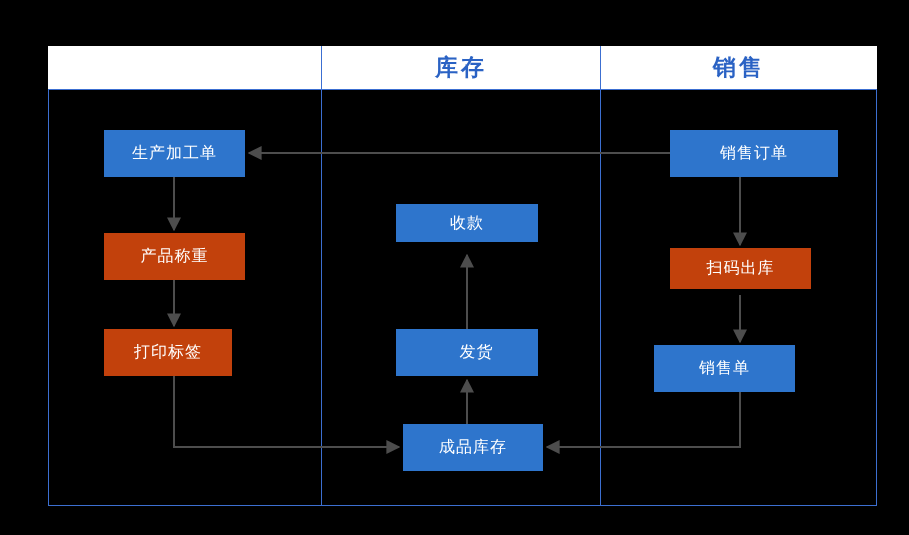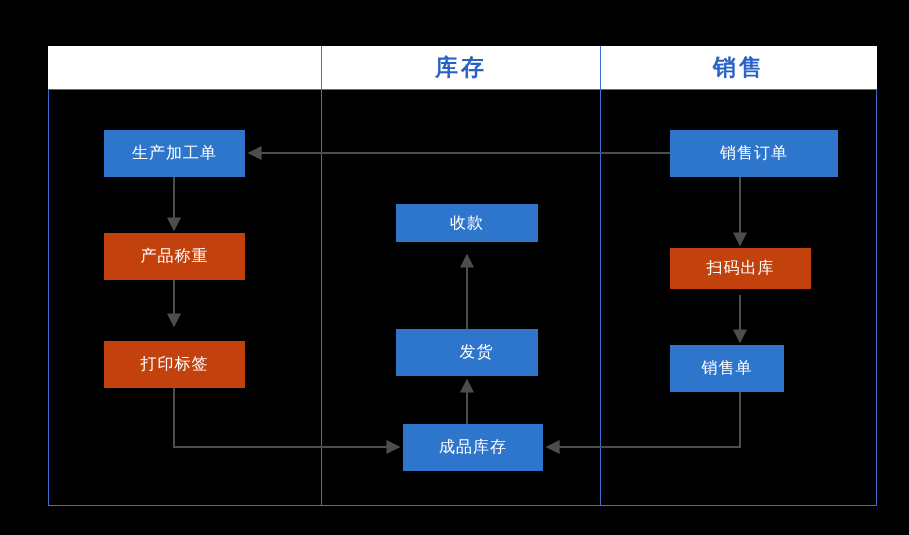--- a/index.html
+++ b/index.html
@@ -84,29 +84,29 @@
     font-family: "Liberation Serif", "DejaVu Serif", serif;
     user-select: none;
     cursor: default;
   }
   .node.blue { background: #2E75CC; }
   .node.red  { background: #c2410c; }
 
   
   #n-prod-order  { left: 104px; top: 130px; width: 141px; height: 47px; }
   #n-weigh       { left: 104px; top: 233px; width: 141px; height: 47px; }
-  #n-print-label { left: 104px; top: 341px; width: 141px; height: 47px; }
+  #n-print-label { left: 104px; top: 329px; width: 128px; height: 47px; }
 
   #n-receipt     { left: 396px; top: 204px; width: 142px; height: 38px; }
   #n-shipment    { left: 396px; top: 329px; width: 142px; height: 47px; padding-left: 19px; }
   #n-stock       { left: 403px; top: 424px; width: 140px; height: 47px; }
 
   #n-sales-order { left: 670px; top: 130px; width: 168px; height: 47px; }
   #n-scan-out    { left: 670px; top: 248px; width: 141px; height: 41px; }
-  #n-sales-bill  { left: 670px; top: 345px; width: 114px; height: 47px; }
+  #n-sales-bill  { left: 654px; top: 345px; width: 141px; height: 47px; }
 
   
   #wires {
     position: absolute;
     left: 0; top: 0;
     width: 909px;
     height: 535px;
     pointer-events: none;
   }
 </style>

